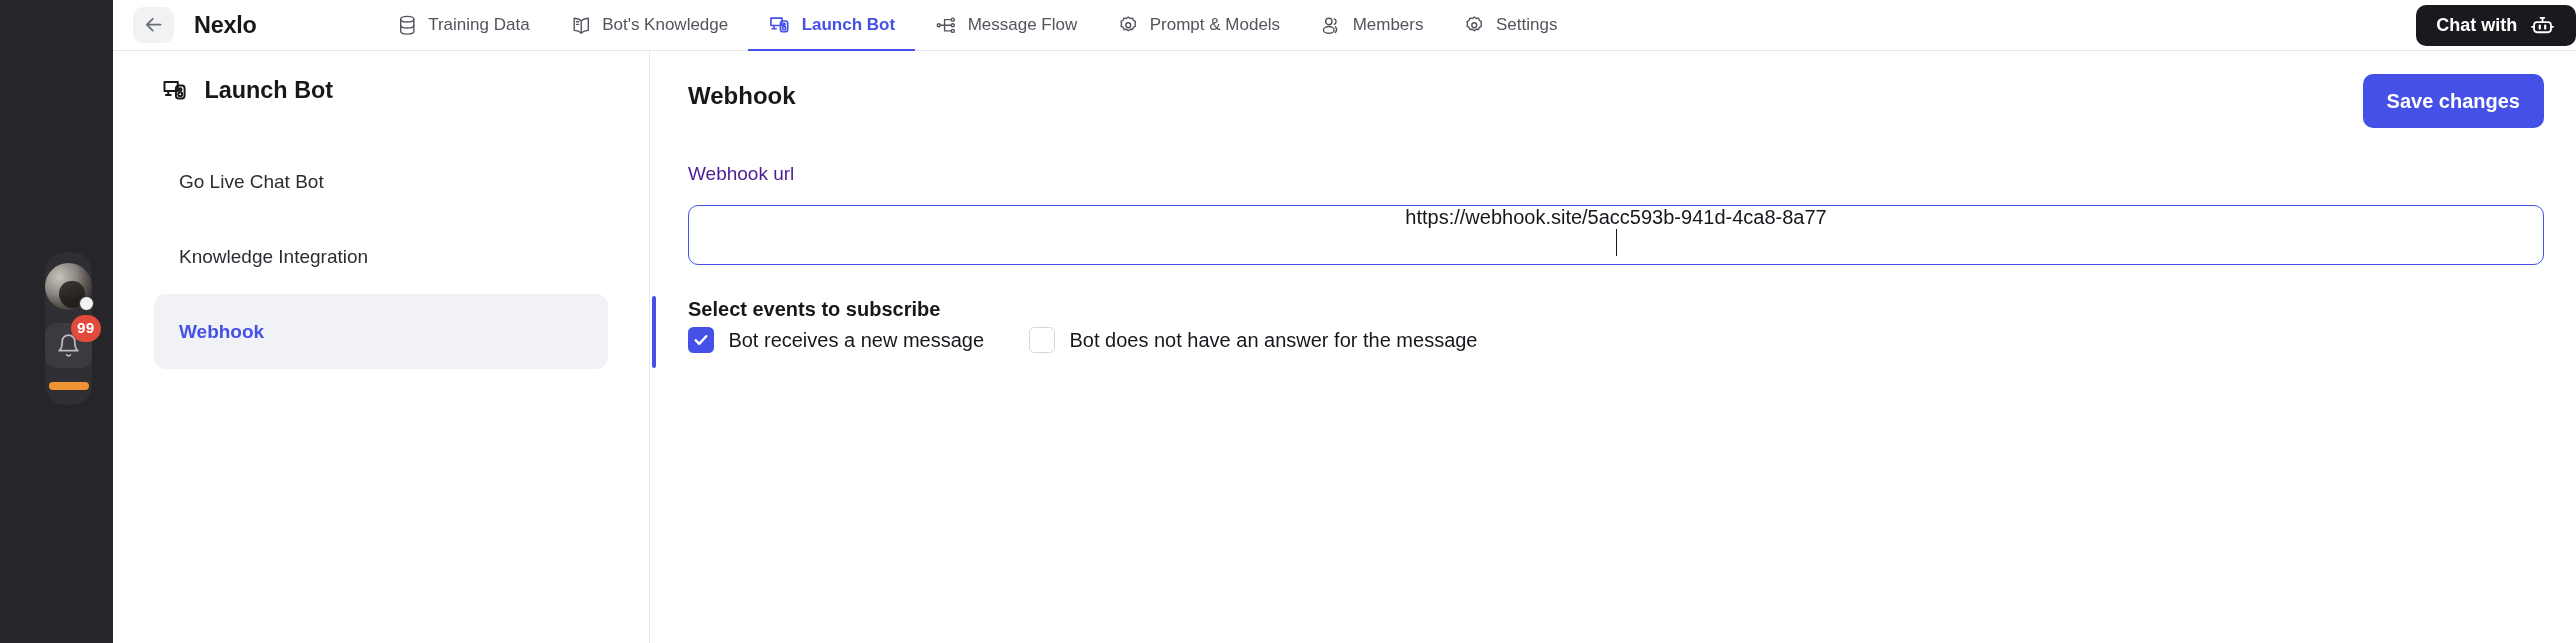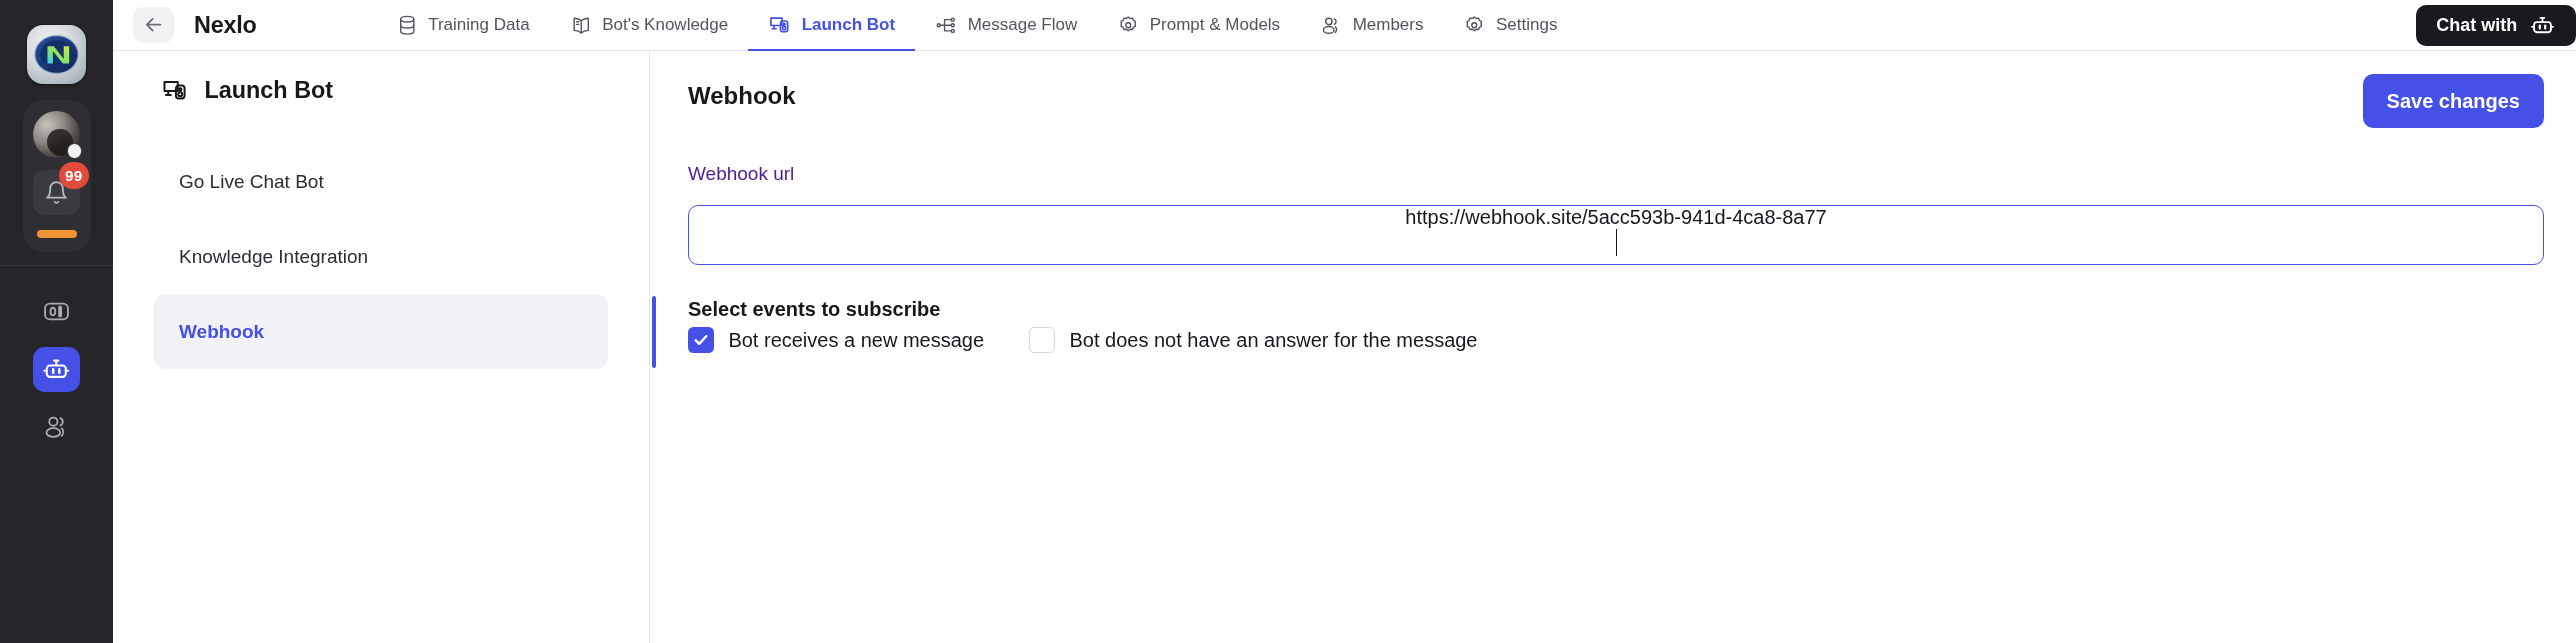--- a/index.html
+++ b/index.html
@@ -8,23 +8,24 @@
     font-family: "Liberation Sans", sans-serif;
     background: #ffffff;
     overflow: hidden;
   }
   .app { display: flex; width: 2576px; height: 643px; }
 
   
   .rail {
     width: 113px; height: 643px; flex: 0 0 113px;
     background: #26262a;
-    display: flex; flex-direction: column; align-items: center;
-    padding-top: 25px;
-    position: relative;
+    display: flex; flex-direction: row; align-items: center;
+    padding-top: 14px;
+    position: relative;
+    gap: 45px;
   }
   .rail-logo {
     width: 59px; height: 59px; border-radius: 16px;
     background: radial-gradient(circle at 38% 32%, #f2f4f6 0%, #d7dbe0 42%, #b9c0c8 70%, #9aa3ad 100%);
     display: flex; align-items: center; justify-content: center;
     box-shadow: 0 0.9px 2.7px rgba(0,0,0,.5);
     margin-bottom: 16px;
     overflow: hidden;
   }
   .rail-logo svg { display:block; }

